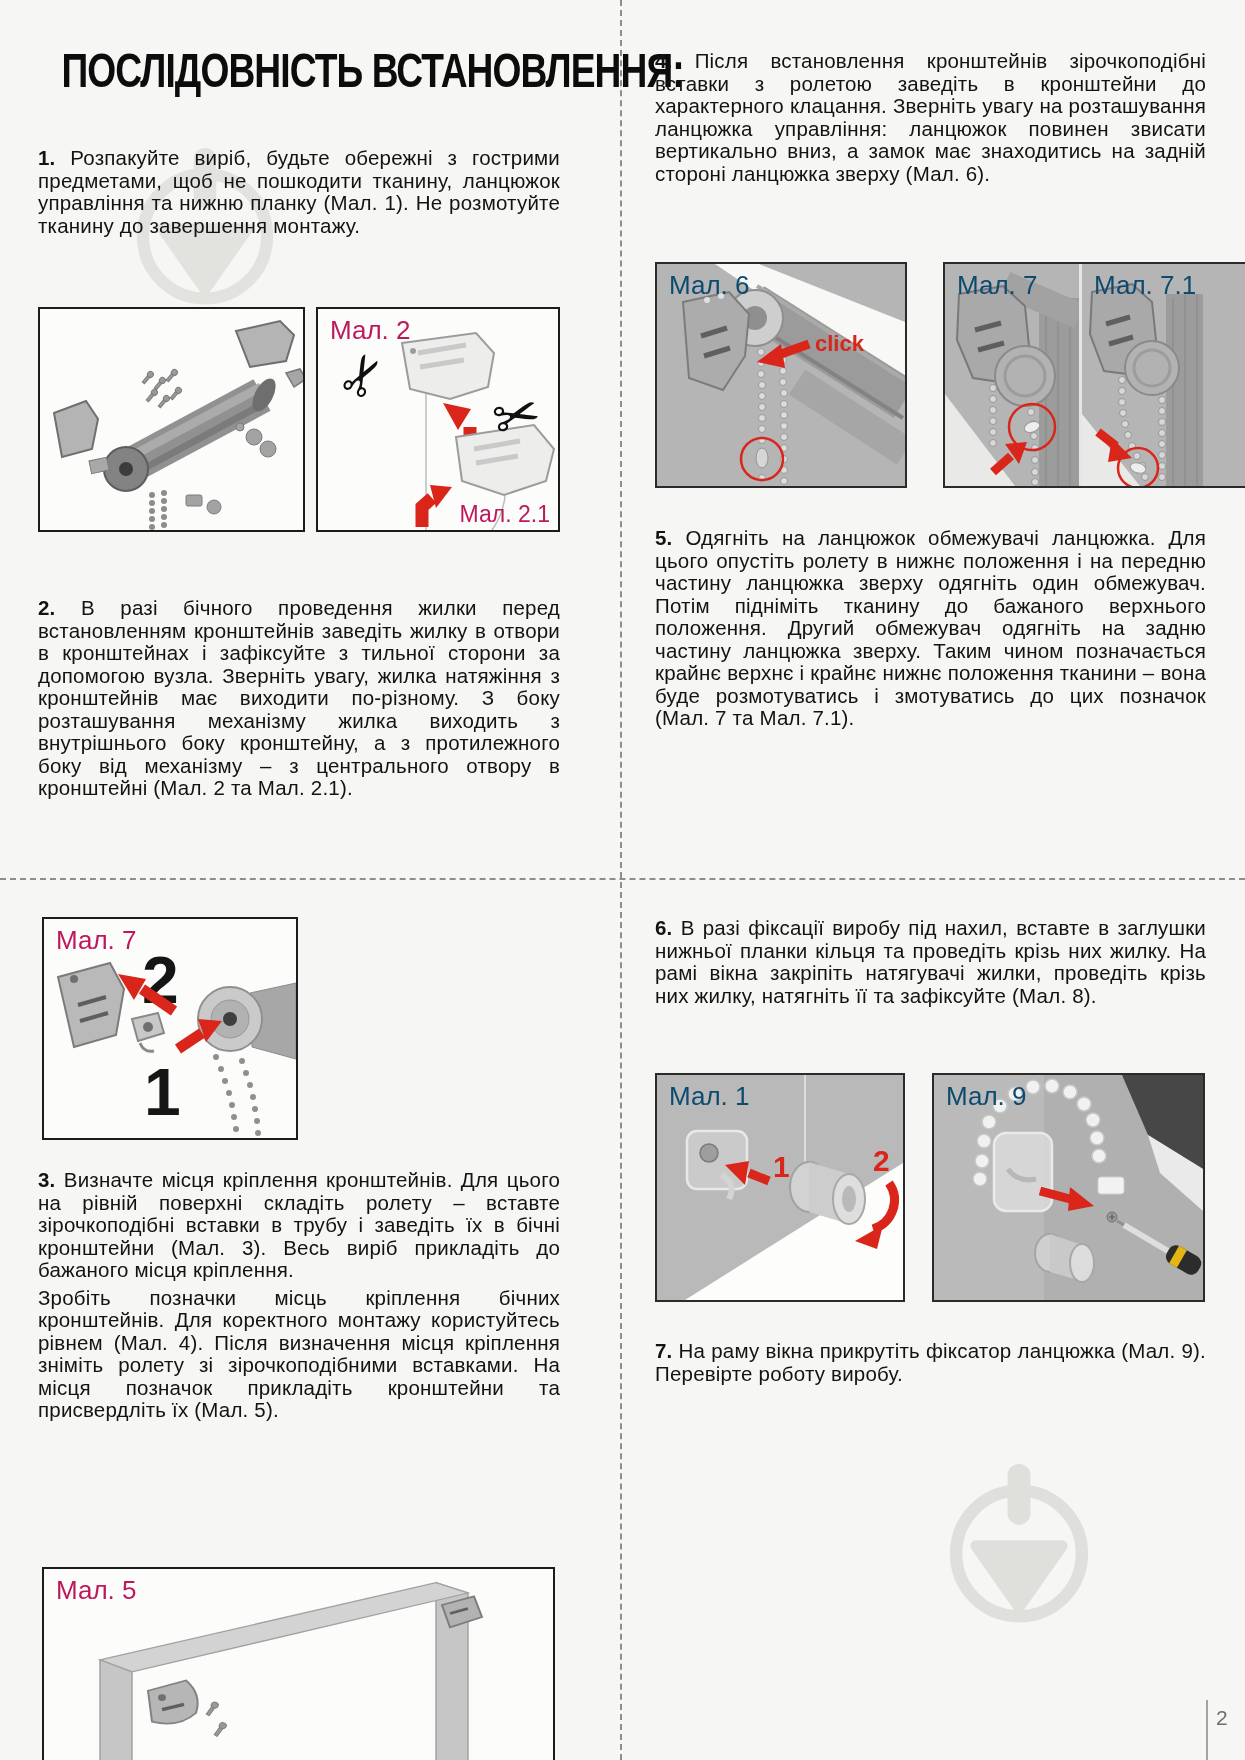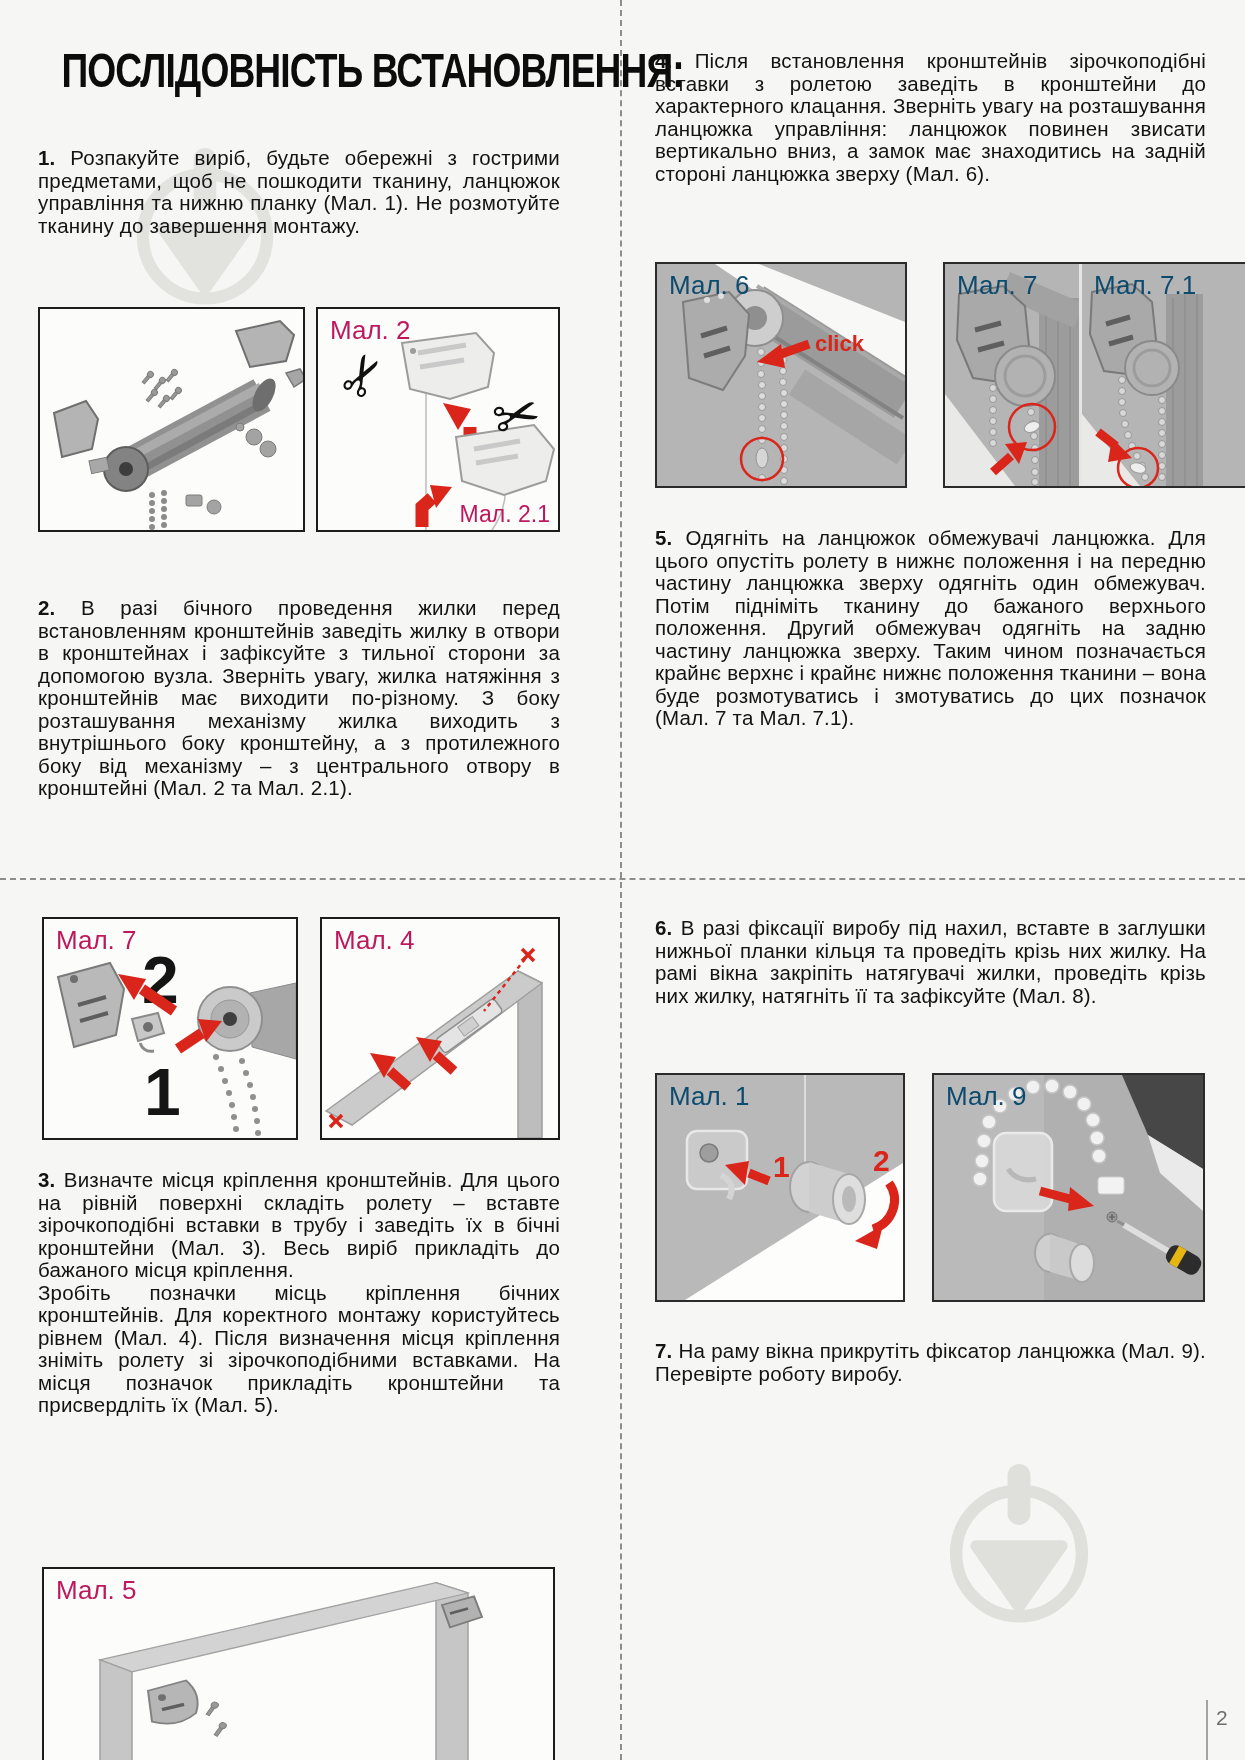--- a/index.html
+++ b/index.html
@@ -7,21 +7,21 @@
         font-family:"Liberation Sans",sans-serif;color:#141414;overflow:hidden;padding-left:43px;}
   .vdash{position:absolute;left:620px;top:0;height:1760px;width:0;border-left:2px dashed #8d8d8d;z-index:1;}
   .hdash{position:absolute;left:0;top:878px;width:1245px;height:0;border-top:2px dashed #8d8d8d;z-index:1;}
   .title{position:absolute;left:38px;top:44px;width:522px;text-align:center;z-index:2;}
   .title span{display:inline-block;font-size:40px;font-weight:bold;letter-spacing:-1px;color:#0c0c0c;
         transform:scale(0.93,1.2);transform-origin:center top;white-space:nowrap;}
   .step{position:absolute;font-size:20.5px;line-height:1.1;letter-spacing:0.2px;
         text-align:justify;color:#131313;z-index:2;}
   .step .n{font-weight:bold;}
   .step p{margin:0;}
-  .step p + p{}
+  .step p + p{margin-top:5px;}
   .s1{left:38px;top:147px;width:522px;}
   .s2{left:38px;top:597px;width:522px;}
   .s3{left:38px;top:1169px;width:522px;}
   .s4{left:655px;top:50px;width:551px;}
   .s5{left:655px;top:527px;width:551px;}
   .s6{left:655px;top:917px;width:551px;}
   .s7{left:655px;top:1340px;width:551px;}
   .figbox{position:absolute;border:2px solid #1c1c1c;background:#fcfcfb;box-sizing:border-box;z-index:2;}
   .figbox.photo{background:#b5b5b5;border-color:#2b2b2b;}
   .figsvg{position:absolute;left:0;top:0;width:100%;height:100%;display:block;}
@@ -185,38 +185,20 @@
           <circle cx="202" cy="154" r="3"></circle>
           <circle cx="206" cy="166" r="3"></circle>
           <circle cx="209" cy="178" r="3"></circle>
           <circle cx="211" cy="190" r="3"></circle>
           <circle cx="213" cy="202" r="3"></circle>
           <circle cx="214" cy="214" r="3"></circle>
       </g>
     </svg>
   </div>
 
-  <div class="figbox f4">
-    <div class="figcap">Мал. 4</div>
-    <svg class="figsvg" viewBox="0 0 236 219" preserveAspectRatio="none">
-      <polygon points="196,52 220,64 220,219 196,219" fill="#bdbdbd" stroke="#9f9f9f" stroke-width="1.5"></polygon>
-      <polygon points="4,192 196,52 220,64 30,206" fill="#cbcbcb" stroke="#9f9f9f" stroke-width="1.5"></polygon>
-      <g transform="rotate(-36 148 108)">
-        <rect x="112" y="98" width="72" height="17" rx="4" fill="#e4e4e4" stroke="#8e8e8e" stroke-width="1.5"></rect>
-        <rect x="138" y="101" width="18" height="11" fill="#cfcfcf" stroke="#9e9e9e"></rect>
-      </g>
-      <path d="M200 30 l12 12 M212 30 l-12 12" stroke="#da251b" stroke-width="3.5"></path>
-      <line x1="203" y1="40" x2="162" y2="92" stroke="#da251b" stroke-width="2.5" stroke-dasharray="4 4"></line>
-      <line x1="86" y1="168" x2="68" y2="152" stroke="#da251b" stroke-width="10"></line>
-      <polygon points="48,134 74,138 62,159" fill="#da251b"></polygon>
-      <line x1="132" y1="152" x2="114" y2="136" stroke="#da251b" stroke-width="10"></line>
-      <polygon points="94,118 120,122 108,143" fill="#da251b"></polygon>
-      <path d="M8 196 l12 12 M20 196 l-12 12" stroke="#da251b" stroke-width="3.5"></path>
-    </svg>
-  </div>
 
   <div class="step s3">
     <p><span class="n">3.</span> <span>Визначте місця кріплення кронштейнів. Для цього на рівній поверхні складіть ролету – вставте зірочкоподібні вставки в трубу і заведіть їх в бічні кронштейни (Мал. 3). Весь виріб прикладіть до бажаного місця кріплення.</span></p>
     <p><span>Зробіть позначки місць кріплення бічних кронштейнів. Для коректного монтажу користуйтесь рівнем (Мал. 4). Після визначення місця кріплення зніміть ролету зі зірочкоподібними вставками. На місця позначок прикладіть кронштейни та присвердліть їх (Мал. 5).</span></p>
   </div>
 
   <div class="figbox f5">
     <div class="figcap">Мал. 5</div>
     <svg class="figsvg" viewBox="0 0 509 224" preserveAspectRatio="none">
       <polygon points="392,16 424,28 424,224 392,224" fill="#c6c6c6" stroke="#a2a2a2" stroke-width="1.5"></polygon>

